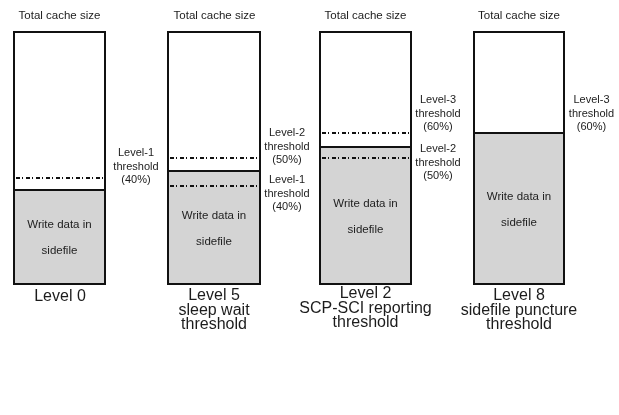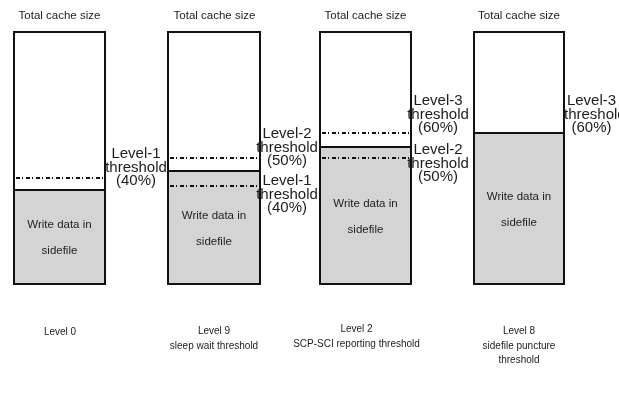--- a/index.html
+++ b/index.html
@@ -20,26 +20,26 @@
     display:flex;align-items:center;justify-content:center;
   }
   .fill-label{
     font-size:11.5px;line-height:26px;text-align:center;white-space:pre-line;color:#222;
   }
   .dashline{
     position:absolute;left:1px;right:1px;height:2px;z-index:3;
     background-image:repeating-linear-gradient(90deg,#111 0 4px,transparent 4px 6px,#111 6px 7px,transparent 7px 10px);
   }
   .thr-label{
-    position:absolute;font-size:15px;line-height:13.5px;text-align:center;
+    position:absolute;font-size:11px;line-height:13.5px;text-align:center;
     white-space:pre-line;color:#1c1c1c;
   }
   .caption{
-    position:absolute;font-size:10px;line-height:14.5px;text-align:center;
-    white-space:pre-line;color:#1c1c1c;margin-top:36px;
+    position:absolute;font-size:16px;line-height:14.5px;text-align:center;
+    white-space:pre-line;color:#1c1c1c;
   }
   .footnote{
     position:absolute;left:4px;top:303px;font-size:11px;line-height:15.2px;
     white-space:pre-line;color:#1c1c1c;
   }
   .note-row{position:absolute;left:240px;top:372px;display:flex;gap:22px;font-size:11px;}
   .note-label{font-weight:bold;font-style:italic;white-space:nowrap;}
   .note-text{white-space:nowrap;}
 </style>
 </head>
@@ -68,39 +68,39 @@
       <div class="fill-label">Write data in
 sidefile</div>
     </div>
   </div>
   <div class="thr-label" style="left:256px;top:126px;width:62px;">Level-2
 threshold
 (50%)</div>
   <div class="thr-label" style="left:256px;top:173px;width:62px;">Level-1
 threshold
 (40%)</div>
-  <div class="caption" style="left:144px;top:288px;width:140px;">Level 9
+  <div class="caption" style="left:144px;top:288px;width:140px;">Level 5
 sleep wait threshold</div>
 
   <div class="bar-title" style="left:309px;width:113px;">Total cache size</div>
   <div class="cache-box" style="left:319px;width:93px;">
     <div class="dashline" style="top:99px;"></div>
     <div class="dashline" style="top:124px;"></div>
     <div class="fill" style="height:137px;">
       <div class="fill-label">Write data in
 sidefile</div>
     </div>
   </div>
   <div class="thr-label" style="left:407px;top:93px;width:62px;">Level-3
 threshold
 (60%)</div>
   <div class="thr-label" style="left:407px;top:142px;width:62px;">Level-2
 threshold
 (50%)</div>
-  <div class="caption" style="left:276px;top:286px;width:161px;">Level 2
+  <div class="caption" style="left:285px;top:286px;width:161px;">Level 2
 SCP-SCI reporting threshold</div>
 
   <div class="bar-title" style="left:463px;width:112px;">Total cache size</div>
   <div class="cache-box" style="left:473px;width:92px;">
     <div class="fill" style="height:151px;">
       <div class="fill-label">Write data in
 sidefile</div>
     </div>
   </div>
   <div class="thr-label" style="left:564px;top:93px;width:55px;">Level-3

